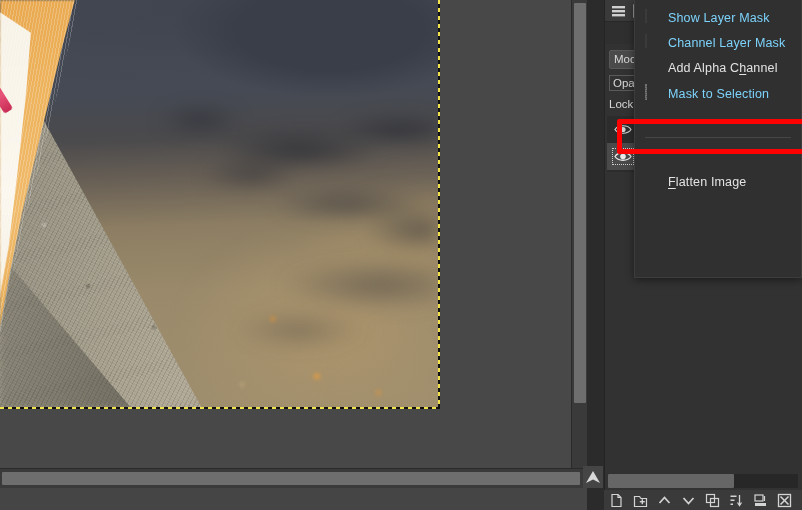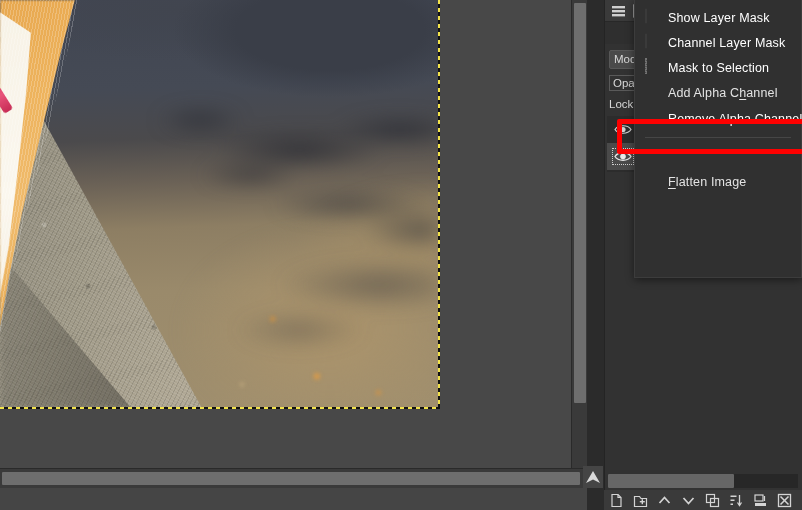--- a/index.html
+++ b/index.html
@@ -210,21 +210,21 @@
     position:absolute; left:634px; top:0; width:168px; height:278px;
     background:#303030;
     border:1px solid #3c3c3c; border-top:none;
     box-shadow:0 2px 8px rgba(0,0,0,.45);
     padding-top:5px;
   }
   .mi {
     position:relative; height:25px; display:flex; align-items:center;
     padding-left:8px; font-size:12.5px; color:#e3e3e3; white-space:nowrap;
   }
-  .mi.disabled { color:#ffffff; }
+  .mi.disabled { color:#7dd3fc; }
   .mi .mi-ico {
     width:17px; height:17px; margin-right:8px; flex:0 0 17px;
     position:relative;
   }
   .mi .mi-label { letter-spacing:.15px; }
   .mi .mi-label u { text-decoration:underline; text-underline-offset:1.5px; }
   .chk {
     width:13px; height:13px; background:#2a2a2a;
     border:1px solid #3a3a3a; border-radius:2px;
     margin:2px 0 0 2px;
@@ -427,33 +427,32 @@
       <span class="mi-ico"><span class="chk"></span></span>
       <span class="mi-label">Show Layer Mask</span>
     </div>
 
 
     <div class="mi disabled">
       <span class="mi-ico"><span class="chk"></span></span>
       <span class="mi-label">Channel Layer Mask</span>
     </div>
 
+    <div class="mi" style="height:26px">
+      <span class="mi-ico"><span class="checker"></span></span>
+      <span class="mi-label">Add Alpha C<u>h</u>annel</span>
+    </div>
+
     <div class="mi disabled">
       <span class="mi-ico ico-dim"><span class="selicon"></span></span>
       <span class="mi-label">Mask to Selection</span>
     </div>
 
-    <div class="mi" style="height:26px">
-      <span class="mi-ico"><span class="checker"></span></span>
-      <span class="mi-label">Add Alpha C<u>h</u>annel</span>
-    </div>
-
     <div class="mi disabled">
       <span class="mi-ico"></span>
-      <span class="mi-label">Remove Alpha Channel</span>
     </div>
 
 
     <div class="mi-sep"></div>
 
     <div class="mi">
       <span class="mi-ico"></span>
     </div>
 
     <div class="mi">

